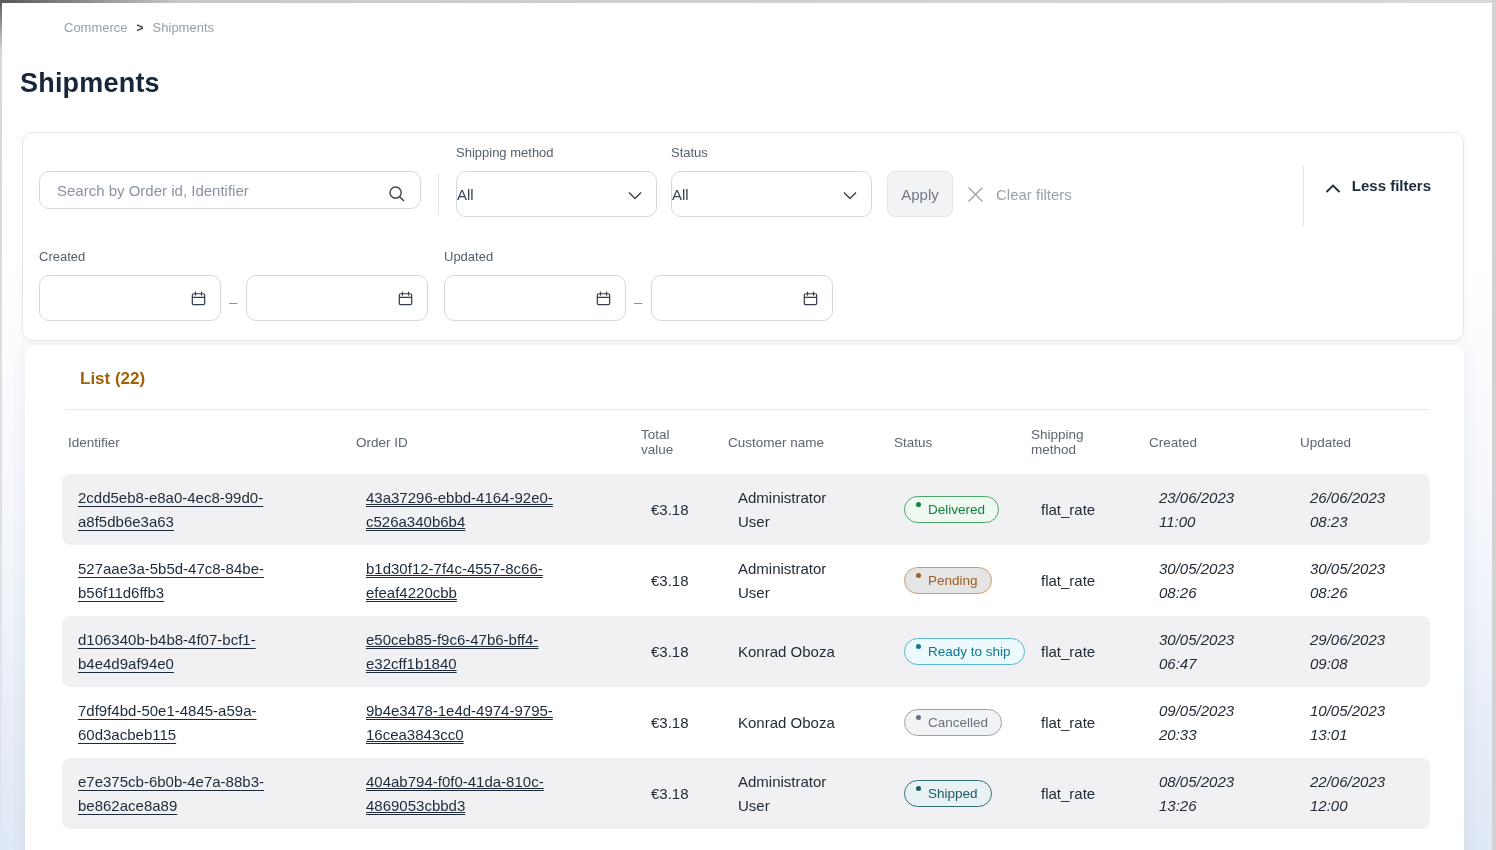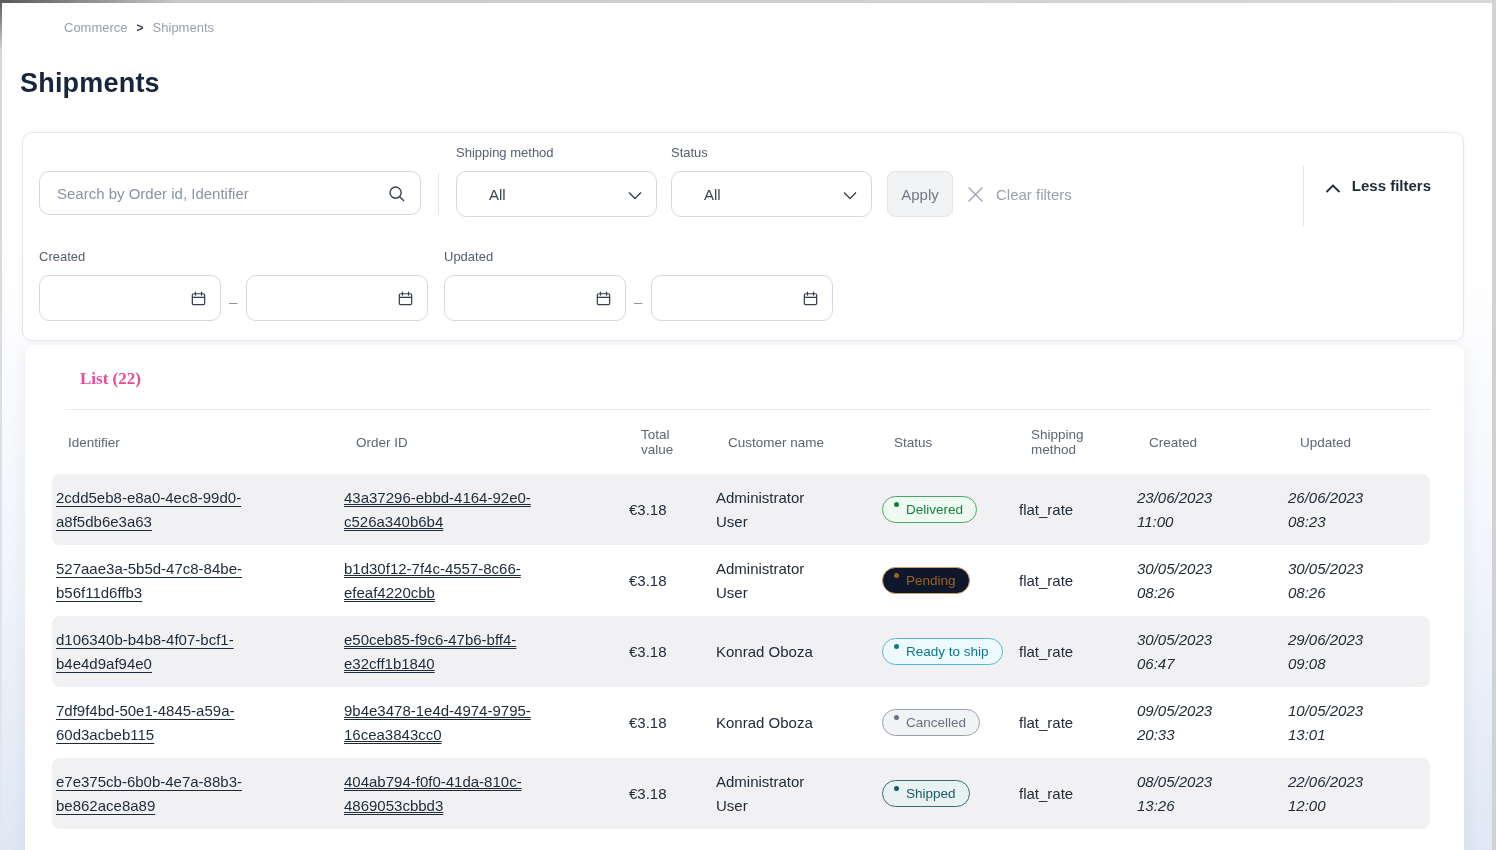--- a/index.html
+++ b/index.html
@@ -22,62 +22,62 @@
   .breadcrumb .sep { color:#39434f; font-size:12px; font-weight:bold; }
 
   h1.page-title { position:absolute; left:20px; top:68px; font-size:27px; font-weight:700;
     color:#17263a; letter-spacing:0.2px; }
 
   
   .filter-card { position:absolute; left:22px; top:132px; width:1442px; height:209px;
     background:#ffffff; border:1px solid #e4e7ec; border-radius:10px;
     box-shadow:0 1px 6px rgba(30,40,60,0.04); }
   .flabel { position:absolute; font-size:13px; color:#545f6d; }
-  .search-wrap { position:absolute; left:16px; top:38px; width:382px; height:44px; }
+  .search-wrap { position:absolute; left:16px; top:38px; width:382px; height:38px; }
   .search-wrap input { width:100%; height:100%; border:1px solid #d4d8df; border-radius:10px;
     padding:0 44px 0 17px; font-size:15px; color:#2c3643; outline:none;
     font-family:"Liberation Sans","DejaVu Sans",sans-serif; background:#fff; }
   .search-wrap input::placeholder { color:#8b93a1; }
   .search-wrap .sicon { position:absolute; right:14px; top:13px; color:#39434f; }
 
   .vdiv { position:absolute; width:1px; background:#e2e5ea; }
   .vdiv.d1 { left:415px; top:40px; height:42px; }
   .vdiv.d2 { left:1280px; top:33px; height:60px; }
 
   .selectbox { position:absolute; height:46px; border:1px solid #d4d8df; border-radius:10px;
     background:#fff; display:flex; align-items:center; justify-content:space-between;
-    padding:0 14px 0 32px; font-size:15px; color:#39434f; cursor:pointer; }
+    padding:0 14px 0 0; font-size:15px; color:#39434f; cursor:pointer; }
   .selectbox .chev { color:#39434f; }
 
   .apply-btn { position:absolute; left:864px; top:38px; width:66px; height:46px;
     background:#f2f3f5; border:1px solid #e3e5e9; border-radius:8px;
     font-size:15px; color:#6f7884; font-family:inherit; cursor:pointer; }
   .clear-filters { position:absolute; left:944px; top:38px; height:46px;
     display:flex; align-items:center; gap:12px; color:#99a1ad; font-size:15px; cursor:pointer; }
   .less-filters { position:absolute; right:32px; top:44px; display:flex; align-items:flex-end;
     gap:11px; color:#1d2b3a; font-size:15px; font-weight:700; cursor:pointer; }
 
   .date-input { position:absolute; width:182px; height:46px; border:1px solid #d4d8df;
     border-radius:10px; background:#fff; }
   .date-input .cal { position:absolute; right:12px; top:13px; color:#353f4d; cursor:pointer; }
   .range-dash { position:absolute; color:#8a93a0; font-size:15px; top:160px; }
 
   
   .list-card { position:absolute; left:25px; top:345px; width:1439px; height:600px;
     background:#ffffff; border-radius:10px; box-shadow:0 2px 16px rgba(30,40,60,0.07);
     padding:0 34px 0 27px; }
-  .list-title { padding:24px 0 20px 28px; font-size:17px; font-weight:700; color:#ec4899;font-family:Liberation Serif, serif; }
+  .list-title { padding:24px 0 20px 28px; font-size:17px; font-weight:700; color:#a16207; }
   .list-divider { height:1px; background:#e7e9ee; margin-left:13px; }
 
   .thead { display:flex; align-items:center; height:64px; padding-left:16px;
     font-size:13.5px; color:#5d6673; }
   .th { padding-right:0; }
   .th span { display:inline-block; }
-  .tr { display:flex; align-items:center; min-height:71px; padding-left:4px;
-    border-radius:8px; font-size:15px; color:#222c38; }
+  .tr { display:flex; align-items:center; min-height:71px; padding-left:16px;
+    border-radius:8px; font-size:15px; color:#222c38;margin-left:10px; }
   .tr.striped { background:#f1f1f3; }
   .td { padding:10px 10px 10px 0; display:flex; align-items:center; }
 
   .c0 { width:288px; } .c1 { width:285px;text-decoration:underline; } .c2 { width:87px; } .c3 { width:166px; }
   .c4 { width:137px; } .c5 { width:118px; } .c6 { width:151px; } .c7 { flex:1; }
 
   .th.c2 span { max-width:46px; }
   .th.c5 span { max-width:66px; }
 
   a.cell-link { color:#1c2a3a; text-decoration:underline; text-underline-offset:3px;
@@ -259,21 +259,21 @@
           <div class="td c1">
             <a href="#" class="cell-link">b1d30f12-7f4c-4557-8c66-efeaf4220cbb</a>
           </div>
           <div class="td c2">
             <span>€3.18</span>
           </div>
           <div class="td c3">
             <span class="wrap-sm">Administrator User</span>
           </div>
           <div class="td c4">
-            <span class="badge" style="color: rgb(157, 96, 37); border-color: rgb(203, 158, 107); background: #0f172a;">
+            <span class="badge" style="color: rgb(157, 96, 37); border-color: rgb(203, 158, 107); background: #e5e5e5;">
               <span class="dot"></span>
               <span>Pending</span>
             </span>
           </div>
           <div class="td c5">
             <span>flat_rate</span>
           </div>
           <div class="td c6">
             <span class="wrap-dt">30/05/2023 08:26</span>
           </div>

